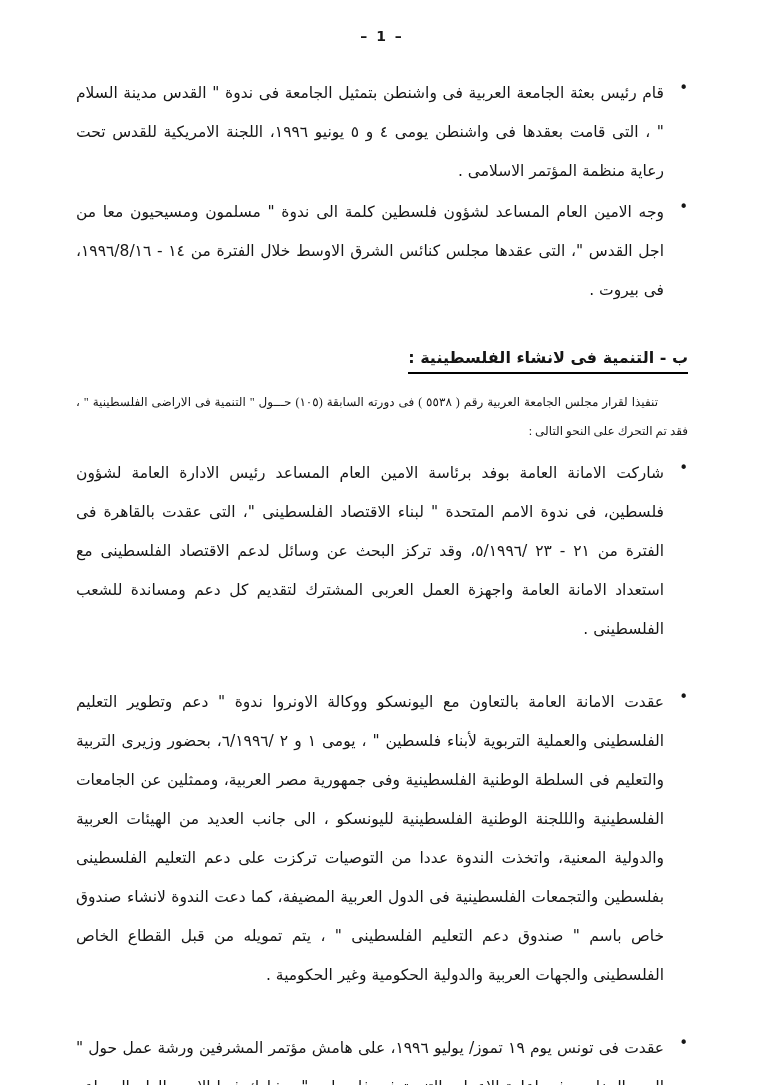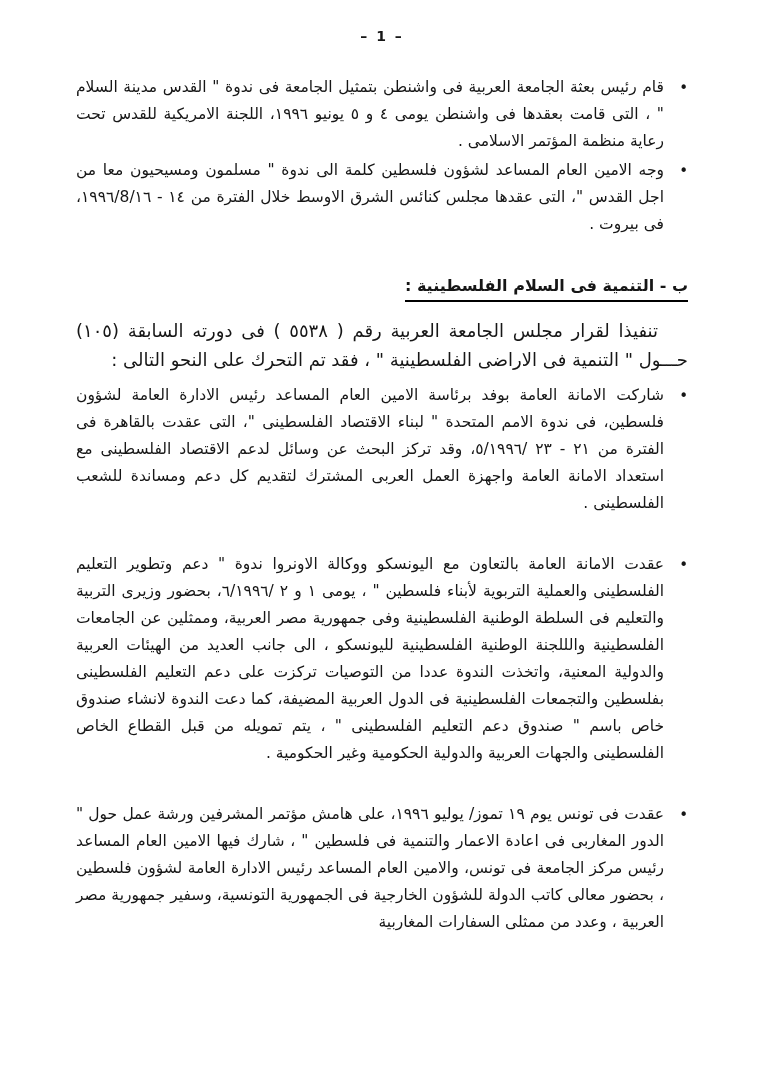--- a/index.html
+++ b/index.html
@@ -30,40 +30,41 @@
   .bullet-marker {
     flex: 0 0 24px;
     font-size: 15px;
     line-height: 29px;
     text-align: right;
   }
   .bullet-text {
     flex: 1;
     margin: 0;
     font-size: 15.5px;
-    line-height: 27px;
+    line-height: 39px;
     text-align: justify;
     text-align-last: right;
   }
   .heading-wrap { margin: 38px 0 0 0; }
   .section-heading {
     display: inline-block;
     font-size: 16px;
     font-weight: bold;
     margin: 0;
     border-bottom: 2.5px solid #000;
     padding-bottom: 5px;
   }
   .intro {
-    font-size: 18px;
+    font-size: 12px;
     line-height: 29px;
     text-align: justify;
     text-align-last: right;
     margin: 14px 0 0 0;
     text-indent: 30px;
+    font-family: Liberation Serif, serif;
   }
   .bullets-start { margin-top: 8px; }
   .spaced { margin-top: 34px; }
 </style>
 </head>
 <body>
 
 <div class="page">
 
   <div class="page-number">– 1 –</div>
@@ -73,21 +74,21 @@
       <span class="bullet-marker">•</span>
       <p class="bullet-text">قام رئيس بعثة الجامعة العربية فى واشنطن بتمثيل الجامعة فى ندوة " القدس مدينة السلام " ، التى قامت بعقدها فى واشنطن يومى ٤ و ٥ يونيو ١٩٩٦، اللجنة الامريكية للقدس تحت رعاية منظمة المؤتمر الاسلامى .</p>
     </div>
     <div class="bullet-row">
       <span class="bullet-marker">•</span>
       <p class="bullet-text">وجه الامين العام المساعد لشؤون فلسطين كلمة الى ندوة " مسلمون ومسيحيون معا من اجل القدس "، التى عقدها مجلس كنائس الشرق الاوسط خلال الفترة من ١٤ - ١٩٩٦/8/١٦، فى بيروت .</p>
     </div>
   </section>
 
   <div class="heading-wrap">
-    <h2 class="section-heading">ب - التنمية فى السلام الفلسطينية :</h2>
+    <h2 class="section-heading">ب - التنمية فى لانشاء الفلسطينية :</h2>
   </div>
 
   <p class="intro">تنفيذا لقرار مجلس الجامعة العربية رقم ( ٥٥٣٨ ) فى دورته السابقة (١٠٥) حـــول " التنمية فى الاراضى الفلسطينية " ، فقد تم التحرك على النحو التالى :</p>
 
   <section class="bullets-start">
     <div class="bullet-row">
       <span class="bullet-marker">•</span>
       <p class="bullet-text">شاركت الامانة العامة بوفد برئاسة الامين العام المساعد رئيس الادارة العامة لشؤون فلسطين، فى ندوة الامم المتحدة " لبناء الاقتصاد الفلسطينى "، التى عقدت بالقاهرة فى الفترة من ٢١ - ٢٣ /٥/١٩٩٦، وقد تركز البحث عن وسائل لدعم الاقتصاد الفلسطينى مع استعداد الامانة العامة واجهزة العمل العربى المشترك لتقديم كل دعم ومساندة للشعب الفلسطينى .</p>
     </div>
     <div class="bullet-row spaced">

